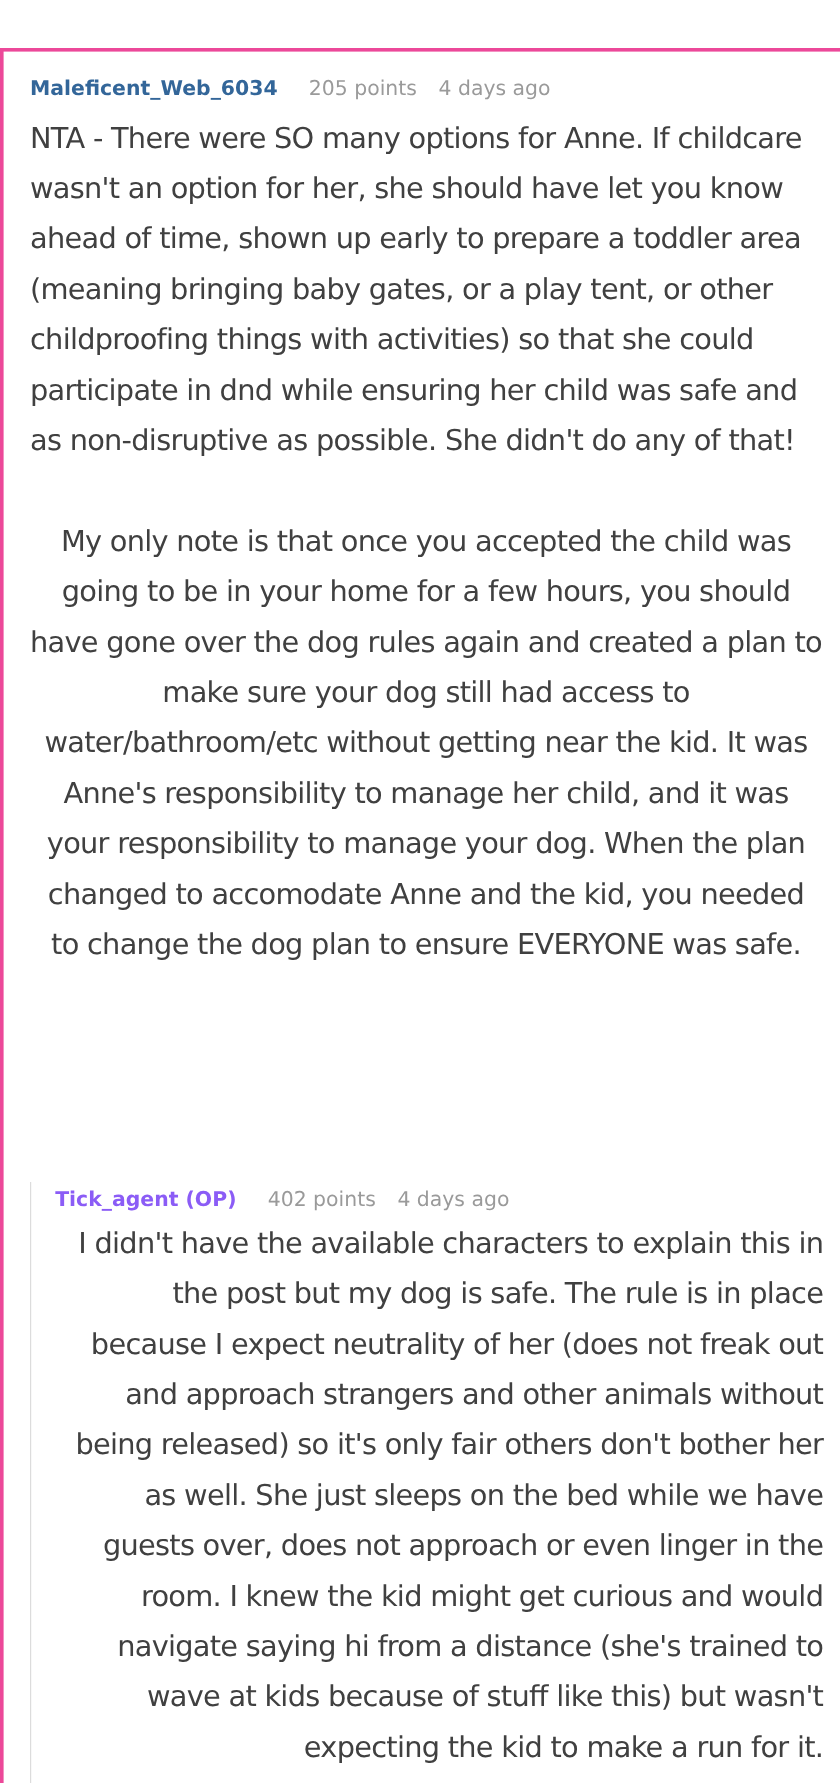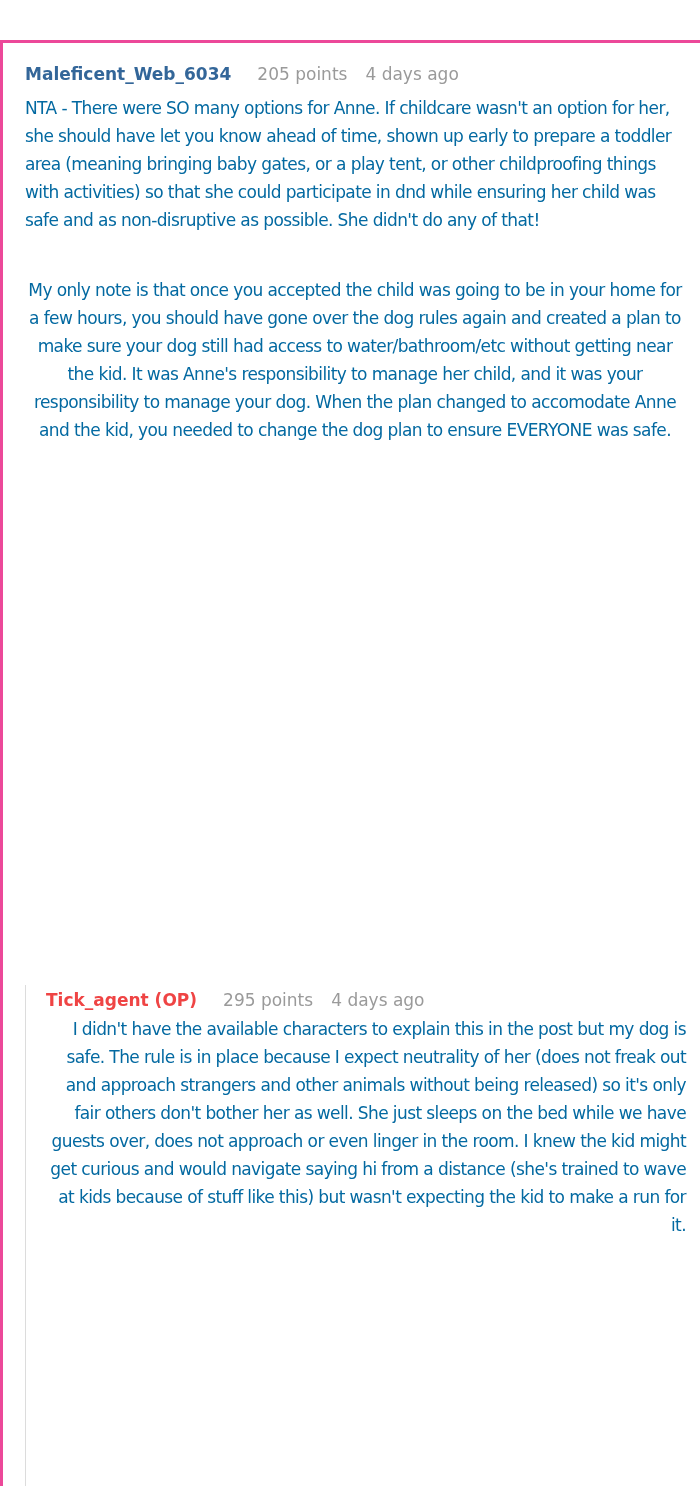--- a/index.html
+++ b/index.html
@@ -5,38 +5,38 @@
   html, body { margin: 0; padding: 0; background: #ffffff; }
   body { width: 700px; height: 1486px; overflow: hidden; position: relative; }
   .card {
     position: absolute; left: 0; top: 0; width: 698px; height: 1484px;
     border: 3px solid #ec4899; background: #fff; margin-top: 40px;
   }
   .meta { font-family: "DejaVu Sans", sans-serif; font-size: 17px; white-space: nowrap; }
   .author { font-weight: bold; }
   .muted { color: #9a9a9a; }
   .body-text {
-    font-family: "DejaVu Sans", sans-serif; font-size: 17px; line-height: 28px; color: #0369a1;
+    font-family: "DejaVu Sans", sans-serif; font-size: 24px; line-height: 42px; color: #404040;
     letter-spacing: -0.6px;
   }
   .comment { position: absolute; left: 22px; top: 18px; width: 660px; }
   .comment .meta { height: 26px; line-height: 26px; }
   .comment .author { color: #336699; }
   .comment .points { margin-left: 26px; }
   .comment .time { margin-left: 18px; }
   .comment .body-text { margin-top: 7px; }
   .para { margin: 0; }
   .para + .para { margin-top: 42px; text-align: center; }
   .reply {
     position: absolute; left: 22px; top: 942px; width: 660px; height: 530px;
     border-left: 1px solid #dcdcdc;
   }
   .reply-inner { position: absolute; left: 20px; top: 0; width: 640px; }
   .reply .meta { height: 30px; line-height: 30px; }
-  .reply .author { color: #ef4444; }
+  .reply .author { color: #8b5cf6; }
   .reply .points { margin-left: 26px; }
   .reply .time { margin-left: 18px; }
   .reply .body-text { margin-top: 0px; text-align: right; }
 </style>
 </head>
 <body>
 
 <div class="card">
 
   <div class="comment">
@@ -45,19 +45,19 @@
     </div>
     <div class="body-text">
       <p class="para">NTA - There were SO many options for Anne. If childcare wasn't an option for her, she should have let you know ahead of time, shown up early to prepare a toddler area (meaning bringing baby gates, or a play tent, or other childproofing things with activities) so that she could participate in dnd while ensuring her child was safe and as non-disruptive as possible. She didn't do any of that!</p>
       <p class="para">My only note is that once you accepted the child was going to be in your home for a few hours, you should have gone over the dog rules again and created a plan to make sure your dog still had access to water/bathroom/etc without getting near the kid. It was Anne's responsibility to manage her child, and it was your responsibility to manage your dog. When the plan changed to accomodate Anne and the kid, you needed to change the dog plan to ensure EVERYONE was safe.</p>
     </div>
   </div>
 
   <div class="reply">
     <div class="reply-inner">
       <div class="meta">
-        <span class="author">Tick_agent (OP)</span><span class="points muted">295 points</span><span class="time muted">4 days ago</span>
+        <span class="author">Tick_agent (OP)</span><span class="points muted">402 points</span><span class="time muted">4 days ago</span>
       </div>
       <div class="body-text">I didn't have the available characters to explain this in the post but my dog is safe. The rule is in place because I expect neutrality of her (does not freak out and approach strangers and other animals without being released) so it's only fair others don't bother her as well. She just sleeps on the bed while we have guests over, does not approach or even linger in the room. I knew the kid might get curious and would navigate saying hi from a distance (she's trained to wave at kids because of stuff like this) but wasn't expecting the kid to make a run for it.</div>
     </div>
   </div>
 
 </div>
 
 </body></html>

